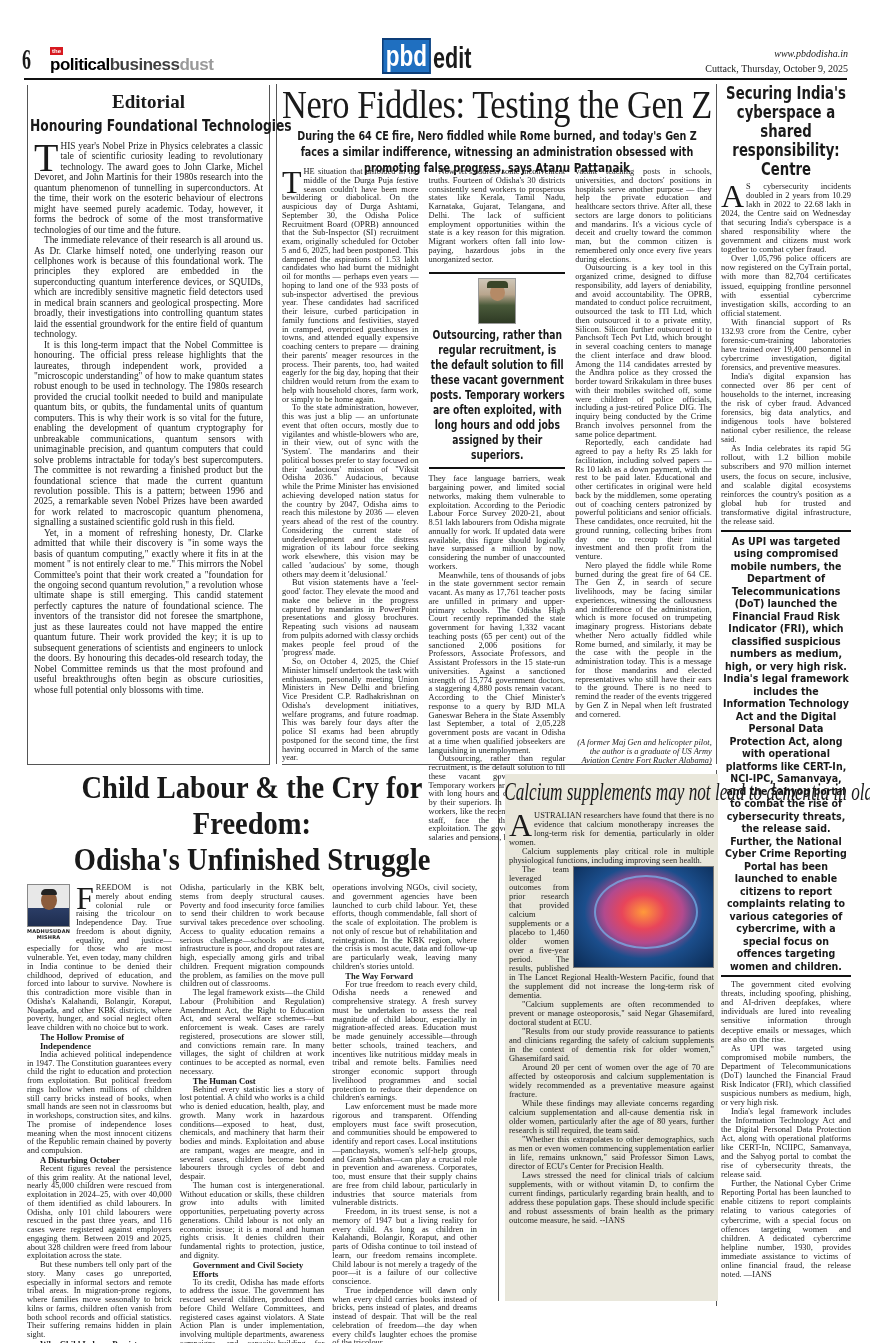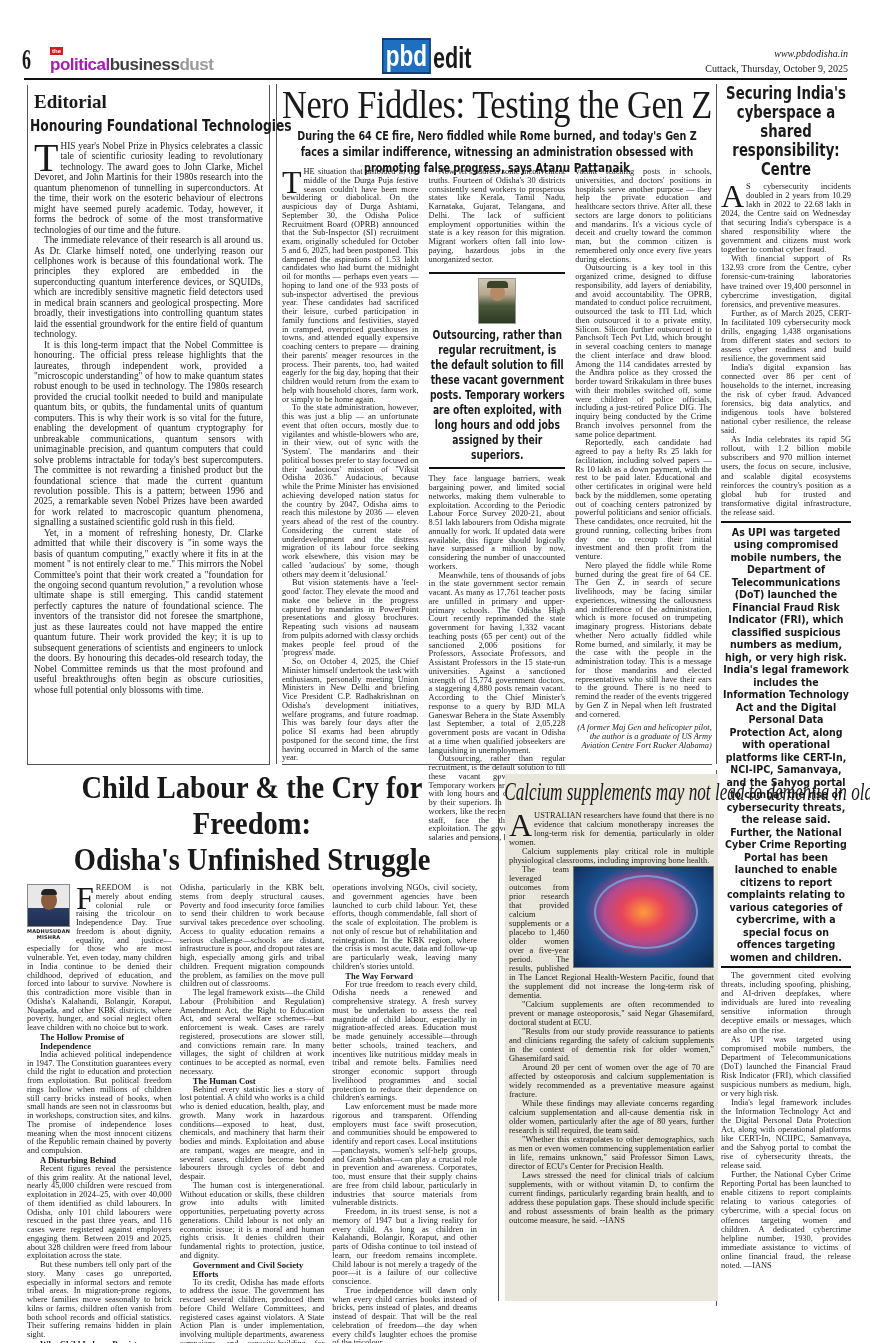--- a/index.html
+++ b/index.html
@@ -6,33 +6,33 @@
   html, body { width: 870px; height: 1343px; background: #ffffff; overflow: hidden; }
   body { position: relative; font-family: "DejaVu Serif", "Liberation Serif", serif; color: #1a1a1a; }
   p { text-align: justify; hyphens: auto; }
 
   
   #masthead { position: absolute; left: 0; top: 0; width: 870px; height: 80px; }
   #page-num { position: absolute; left: 22px; top: 44px; font: 700 30px "Liberation Serif", serif; transform: scaleX(0.6); transform-origin: left top; line-height: 1; }
   #brand { position: absolute; left: 40px; top: 47px; }
   #brand-the { display: inline-block; background: #d71920; color: #fff; font: 700 6px "Liberation Sans", sans-serif; padding: 0 2px; line-height: 8px; position: absolute; left: 10px; top: 0; }
   #brand-name { position: absolute; left: 10px; top: 9px; white-space: nowrap; font: 700 17px "Liberation Sans", sans-serif; letter-spacing: -0.5px; line-height: 1; }
-  #brand-name .p1 { color: #a21caf; }
+  #brand-name .p1 { color: #000000; }
   #brand-name .p2 { color: #404040; }
   #brand-name .p3 { color: #9a9a9a; }
   #edit-logo { position: absolute; left: 382px; top: 40px; height: 34px; display: flex; align-items: flex-end; }
   #pbd-box { background: #1f6fc0; color: #fff; font: 700 30px "Liberation Sans", sans-serif; line-height: 32px; padding: 0 3px; transform: scaleX(0.75); transform-origin: left bottom; border: 2px solid #0d3e78; }
   #edit-word { font: 700 30px "Liberation Sans", sans-serif; line-height: 32px; margin-left: -14px; transform: scaleX(0.72); transform-origin: left bottom; }
   #site-url { position: absolute; right: 22px; top: 48px; font: italic 10px "Liberation Serif", serif; }
   #dateline { position: absolute; right: 22px; top: 63px; font: 10px "Liberation Serif", serif; }
   #mast-rule { position: absolute; left: 24px; top: 78px; width: 823px; height: 2px; background: #111; }
 
   
   #editorial { position: absolute; left: 27px; top: 85px; width: 243px; height: 680px; border: 1px solid #555; border-top: none; padding: 6px 6px 0 6px; }
-  #editorial-label { font: 700 19px "Liberation Serif", serif; line-height: 22px; }
+  #editorial-label { text-align: center; font: 700 19px "Liberation Serif", serif; line-height: 22px; }
   #editorial-title { text-align: center; font: 32px "Liberation Serif", serif; line-height: 34px; }
   #editorial-sub { text-align: center; font: 700 15px "DejaVu Sans", sans-serif; transform: scaleX(0.82); transform-origin: center; white-space: nowrap; margin: 4px -30px 6px; }
   #editorial-body p { font: 9.3px/10.45px "Liberation Serif", serif; text-indent: 10px; }
   #editorial-body p:first-child { text-indent: 0; }
   .drop { float: left; font: 40px/32px "Liberation Serif", serif; margin: 1px 2px -2px 0; }
 
   
   .vrule { position: absolute; background: #555; width: 1px; }
 
   
@@ -43,21 +43,21 @@
   #nero-cols { position: absolute; top: 84px; left: 0; width: 430px; display: flex; gap: 10px; }
   .ncol { width: 136.6px; }
   .ncol p { font: 8.4px/8.75px "Liberation Serif", serif; text-indent: 10px; }
   .ncol p.first { text-indent: 0; }
   .ncol .drop { font-size: 32px; line-height: 26px; }
   #pullquote { border-top: 2px solid #111; border-bottom: 2px solid #111; margin: 8px 0 6px; padding: 4px 0; text-align: center; }
   #author-photo { width: 38px; height: 46px; margin: 0 auto 4px; background: linear-gradient(180deg,#cfc7b8 0%,#b9a68e 35%,#4a5a3a 60%,#2e3a24 100%); position: relative; border: 1px solid #999; }
   #author-photo::before { content: ""; position: absolute; left: 11px; top: 5px; width: 15px; height: 17px; border-radius: 50%; background: #b58a66; }
   #author-photo::after { content: ""; position: absolute; left: 8px; top: 2px; width: 21px; height: 7px; border-radius: 4px 4px 0 0; background: #3a4528; }
   #pullquote-text { font: 700 11.5px/15px "DejaVu Sans", sans-serif; transform: scaleX(0.8); transform-origin: center; margin: 0 -18px; }
-  #nero-credit { font: italic 8.4px/9px "Liberation Serif", serif; text-align: right; margin-top: 4px; }
+  #nero-credit { font: italic 8.4px/9px "Liberation Serif", serif; text-align: right; margin-top: 19px; }
 
   
   #cyber { position: absolute; left: 721px; top: 84px; width: 130px; }
   #cyber-title { text-align: center; font: 700 17px/19px "DejaVu Sans", sans-serif; transform: scaleX(0.78); transform-origin: center top; margin: 0 -20px 3px; }
   #cyber-body p { font: 8.4px/9.05px "Liberation Serif", serif; text-indent: 10px; }
   #cyber-body p.first { text-indent: 0; }
   #cyber-body .drop { font-size: 32px; line-height: 26px; }
   #cyber-box { border-top: 2px solid #111; border-bottom: 2px solid #111; margin-top: 4px; padding: 3px 0; text-align: center; font: 700 10.3px/12.5px "DejaVu Sans", sans-serif; }
   #cyber-box span { display: block; transform: scaleX(0.92); transform-origin: center; margin: 0 -6px; }
   #cyber-body2 { margin-top: 3px; }
@@ -149,22 +149,22 @@
       <p>Nero played the fiddle while Rome burned during the great fire of 64 CE. The Gen Z, in search of secure livelihoods, may be facing similar experiences, witnessing the callousness and indifference of the administration, which is more focused on trumpeting imaginary progress. Historians debate whether Nero actually fiddled while Rome burned, and similarly, it may be the case with the people in the administration today. This is a message for those mandarins and elected representatives who still have their ears to the ground. There is no need to remind the reader of the events triggered by Gen Z in Nepal when left frustrated and cornered.</p>
       <div id="nero-credit">(A former Maj Gen and helicopter pilot, the author is a graduate of US Army Aviation Centre Fort Rucker Alabama)</div>
     </div>
   </div>
 </section>
 
 <section id="cyber">
   <h2 id="cyber-title">Securing India's cyberspace a shared responsibility: Centre</h2>
   <div id="cyber-body">
     <p class="first"><span class="drop">A</span><span>S cybersecurity incidents doubled in 2 years from 10.29 lakh in 2022 to 22.68 lakh in 2024, the Centre said on Wednesday that securing India's cyberspace is a shared responsibility where the government and citizens must work together to combat cyber fraud.</span></p>
+    <p>Over 1,05,796 police officers are now registered on the CyTrain portal, with more than 82,704 certificates issued, equipping frontline personnel with essential cybercrime investigation skills, according to an official statement.</p>
     <p>With financial support of Rs 132.93 crore from the Centre, cyber forensic-cum-training laboratories have trained over 19,400 personnel in cybercrime investigation, digital forensics, and preventive measures.</p>
-    <p>Further, as of March 2025, CERT-In facilitated 109 cybersecurity mock drills, engaging 1,438 organisations from different states and sectors to assess cyber readiness and build resilience, the government said</p>
     <p>India's digital expansion has connected over 86 per cent of households to the internet, increasing the risk of cyber fraud. Advanced forensics, big data analytics, and indigenous tools have bolstered national cyber resilience, the release said.</p>
     <p>As India celebrates its rapid 5G rollout, with 1.2 billion mobile subscribers and 970 million internet users, the focus on secure, inclusive, and scalable digital ecosystems reinforces the country's position as a global hub for trusted and transformative digital infrastructure, the release said.</p>
   </div>
   <div id="cyber-box">
       <span>As UPI was targeted using compromised mobile numbers, the Department of Telecommunications (DoT) launched the Financial Fraud Risk Indicator (FRI), which classified suspicious numbers as medium, high, or very high risk. India's legal framework includes the Information Technology Act and the Digital Personal Data Protection Act, along with operational platforms like CERT-In, NCI-IPC, Samanvaya, and the Sahyog portal to combat the rise of cybersecurity threats, the release said. Further, the National Cyber Crime Reporting Portal has been launched to enable citizens to report complaints relating to various categories of cybercrime, with a special focus on offences targeting women and children.</span>
     </div>
   <div id="cyber-body2">
     <p>The government cited evolving threats, including spoofing, phishing, and AI-driven deepfakes, where individuals are lured into revealing sensitive information through deceptive emails or messages, which are also on the rise.</p>
     <p>As UPI was targeted using compromised mobile numbers, the Department of Telecommunications (DoT) launched the Financial Fraud Risk Indicator (FRI), which classified suspicious numbers as medium, high, or very high risk.</p>
     <p>India's legal framework includes the Information Technology Act and the Digital Personal Data Protection Act, along with operational platforms like CERT-In, NCIIPC, Samanvaya, and the Sahyog portal to combat the rise of cybersecurity threats, the release said.</p>
@@ -176,21 +176,21 @@
   <h1 id="child-title"><span>Child Labour &amp; the Cry for Freedom:</span><br><span>Odisha's Unfinished Struggle</span></h1>
   <div id="child-cols">
     <div class="ccol" id="ccol1">
       <div id="child-photo-wrap">
         <div id="child-photo"></div>
         <div id="child-byline">MADHUSUDAN MISHRA</div>
       </div>
     <p class="first"><span class="drop">F</span><span>REEDOM is not merely about ending colonial rule or raising the tricolour on Independence Day. True freedom is about dignity, equality, and justice—especially for those who are most vulnerable. Yet, even today, many children in India continue to be denied their childhood, deprived of education, and forced into labour to survive. Nowhere is this contradiction more visible than in Odisha's Kalahandi, Bolangir, Koraput, Nuapada, and other KBK districts, where poverty, hunger, and social neglect often leave children with no choice but to work.</span></p>
         <h4>The Hollow Promise of Independence</h4>
         <p>India achieved political independence in 1947. The Constitution guarantees every child the right to education and protection from exploitation. But political freedom rings hollow when millions of children still carry bricks instead of books, when small hands are seen not in classrooms but in workshops, construction sites, and kilns. The promise of independence loses meaning when the most innocent citizens of the Republic remain chained by poverty and compulsion.</p>
-        <h4>A Disturbing Behind</h4>
+        <h4>A Disturbing October</h4>
         <p>Recent figures reveal the persistence of this grim reality. At the national level, nearly 45,000 children were rescued from exploitation in 2024–25, with over 40,000 of them identified as child labourers. In Odisha, only 101 child labourers were rescued in the past three years, and 116 cases were registered against employers engaging them. Between 2019 and 2025, about 328 children were freed from labour exploitation across the state.</p>
         <p>But these numbers tell only part of the story. Many cases go unreported, especially in informal sectors and remote tribal areas. In migration-prone regions, where families move seasonally to brick kilns or farms, children often vanish from both school records and official statistics. Their suffering remains hidden in plain sight.</p>
         <h4>Why Child Labour Persists</h4>
       </div>
     <div class="ccol" id="ccol2">
         <p class="first">Odisha, particularly in the KBK belt, stems from deeply structural causes. Poverty and food insecurity force families to send their children to work because survival takes precedence over schooling. Access to quality education remains a serious challenge—schools are distant, infrastructure is poor, and dropout rates are high, especially among girls and tribal children. Frequent migration compounds the problem, as families on the move pull children out of classrooms.</p>
         <p>The legal framework exists—the Child Labour (Prohibition and Regulation) Amendment Act, the Right to Education Act, and several welfare schemes—but enforcement is weak. Cases are rarely registered, prosecutions are slower still, and convictions remain rare. In many villages, the sight of children at work continues to be accepted as normal, even necessary.</p>
         <h4>The Human Cost</h4>
         <p>Behind every statistic lies a story of lost potential. A child who works is a child who is denied education, health, play, and growth. Many work in hazardous conditions—exposed to heat, dust, chemicals, and machinery that harm their bodies and minds. Exploitation and abuse are rampant, wages are meagre, and in several cases, children become bonded labourers through cycles of debt and despair.</p>
         <p>The human cost is intergenerational. Without education or skills, these children grow into adults with limited opportunities, perpetuating poverty across generations. Child labour is not only an economic issue; it is a moral and human rights crisis. It denies children their fundamental rights to protection, justice, and dignity.</p>
@@ -205,21 +205,21 @@
         <p>Freedom, in its truest sense, is not a memory of 1947 but a living reality for every child. As long as children in Kalahandi, Bolangir, Koraput, and other parts of Odisha continue to toil instead of learn, our freedom remains incomplete. Child labour is not merely a tragedy of the poor—it is a failure of our collective conscience.</p>
         <p>True independence will dawn only when every child carries books instead of bricks, pens instead of plates, and dreams instead of despair. That will be the real celebration of freedom—the day when every child's laughter echoes the promise of the tricolour.</p>
       </div>
   </div>
 </section>
 
 <section id="calcium">
   <h2 id="calcium-title">Calcium supplements may not lead to dementia in older women: The Lancet</h2>
   <div id="calcium-body">
     <p class="first"><span class="drop">A</span><span>USTRALIAN researchers have found that there is no evidence that calcium monotherapy increases the long-term risk for dementia, particularly in older women.</span></p>
-    <p>Calcium supplements play critical role in multiple physiological classrooms, including improving bone health.</p>
+    <p>Calcium supplements play critical role in multiple physiological functions, including improving seen health.</p>
     <p><span id="brain"></span><span>The team leveraged outcomes from prior research that provided calcium supplements or a placebo to 1,460 older women over a five-year period. The results, published in The Lancet Regional Health-Western Pacific, found that the supplement did not increase the long-term risk of dementia.</span></p>
     <p>"Calcium supplements are often recommended to prevent or manage osteoporosis," said Negar Ghasemifard, doctoral student at ECU.</p>
     <p>"Results from our study provide reassurance to patients and clinicians regarding the safety of calcium supplements in the context of dementia risk for older women," Ghasemifard said.</p>
     <p>Around 20 per cent of women over the age of 70 are affected by osteoporosis and calcium supplementation is widely recommended as a preventative measure against fracture.</p>
     <p>While these findings may alleviate concerns regarding calcium supplementation and all-cause dementia risk in older women, particularly after the age of 80 years, further research is still required, the team said.</p>
     <p>"Whether this extrapolates to other demographics, such as men or even women commencing supplementation earlier in life, remains unknown," said Professor Simon Laws, director of ECU's Center for Precision Health.</p>
     <p>Laws stressed the need for clinical trials of calcium supplements, with or without vitamin D, to confirm the current findings, particularly regarding brain health, and to address these population gaps. These should include specific and robust assessments of brain health as the primary outcome measure, he said. --IANS</p>
   </div>
 </section>
 

